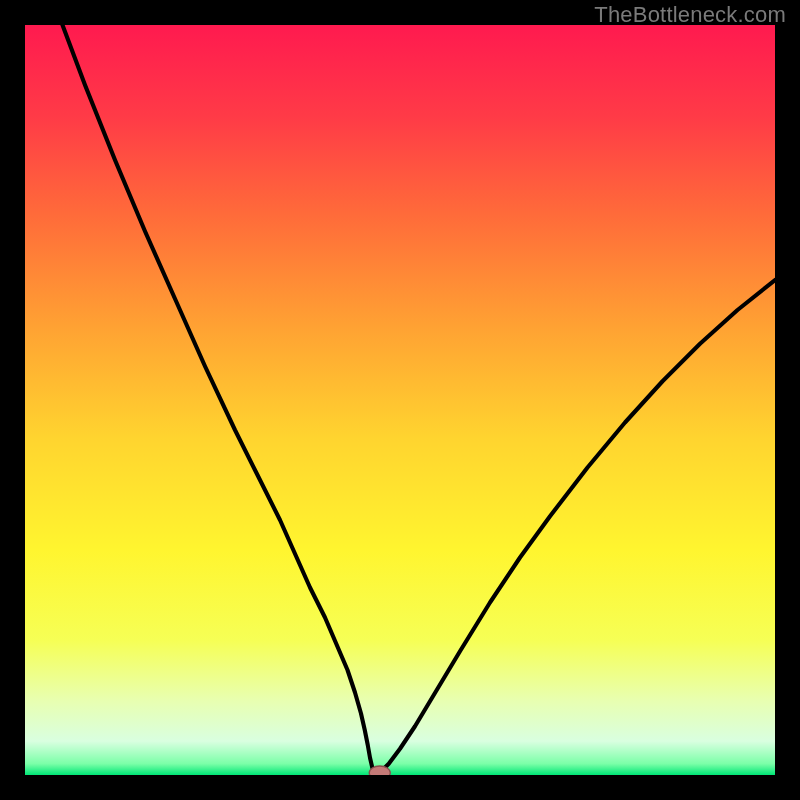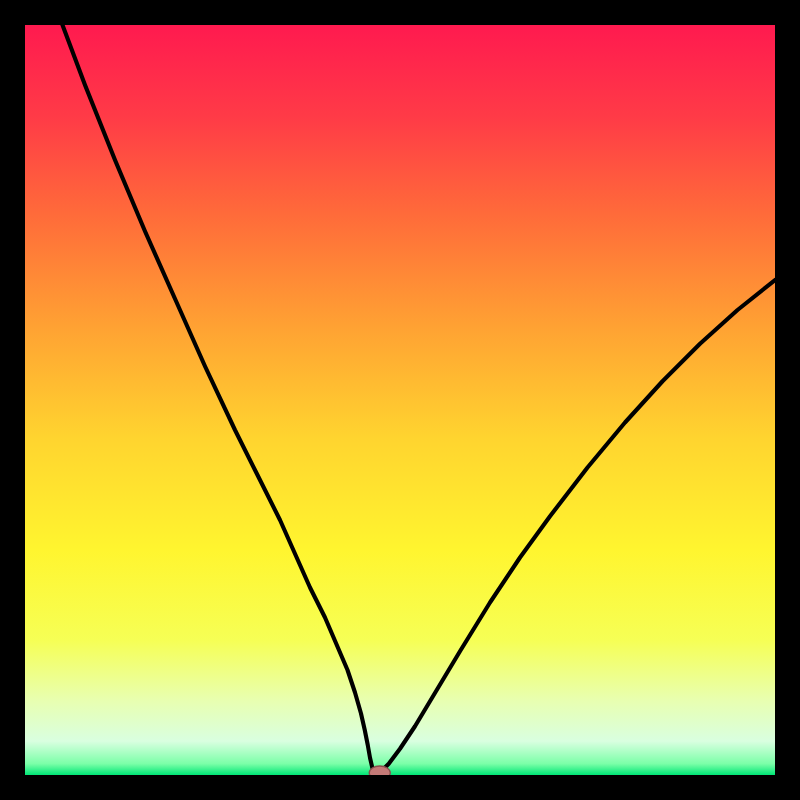--- a/index.html
+++ b/index.html
@@ -33,20 +33,21 @@
     left: 25px;
     top: 25px;
     width: 750px;
     height: 750px;
   }
 </style>
 </head>
 <body>
 
 <div class="frame">
+  <div class="watermark">TheBottleneck.com</div>
   <svg class="plot" viewBox="0 0 100 100" preserveAspectRatio="none">
     <defs>
       <linearGradient id="bg-grad" x1="0" y1="0" x2="0" y2="1">
           <stop offset="0%" stop-color="#ff1a4f"></stop>
           <stop offset="12%" stop-color="#ff3a47"></stop>
           <stop offset="25%" stop-color="#ff6a3a"></stop>
           <stop offset="40%" stop-color="#ffa133"></stop>
           <stop offset="55.00000000000001%" stop-color="#ffd42f"></stop>
           <stop offset="70%" stop-color="#fff52f"></stop>
           <stop offset="82%" stop-color="#f6ff55"></stop>

